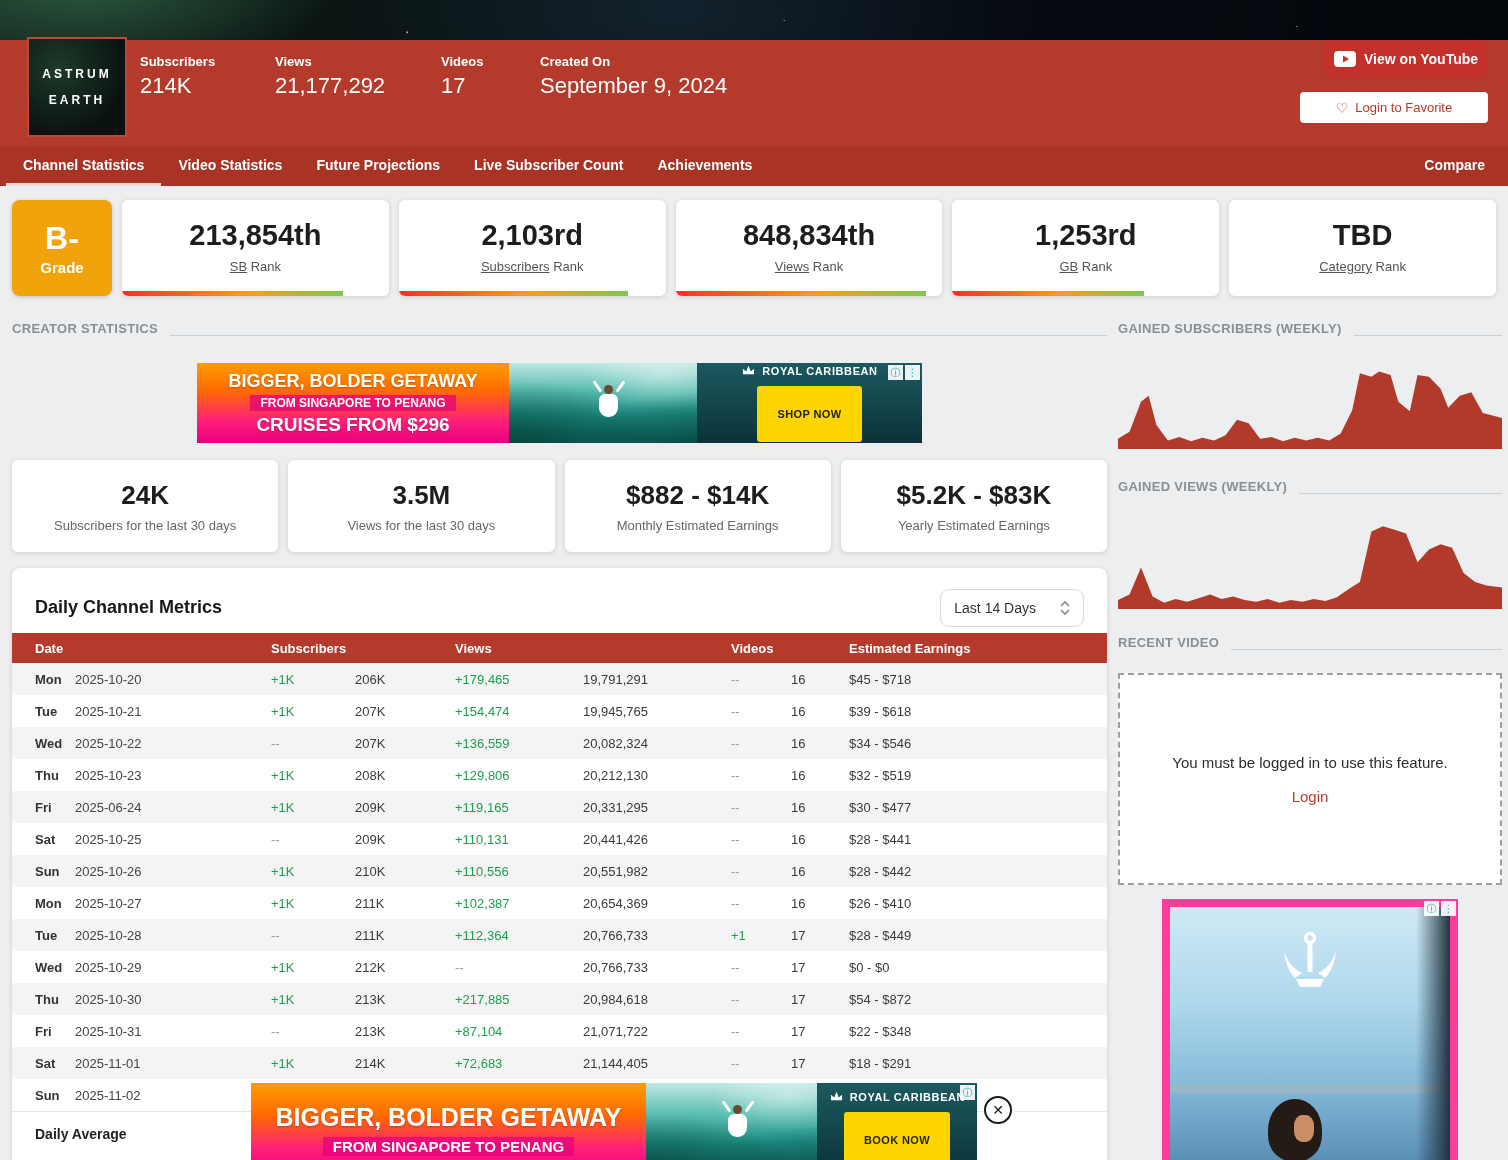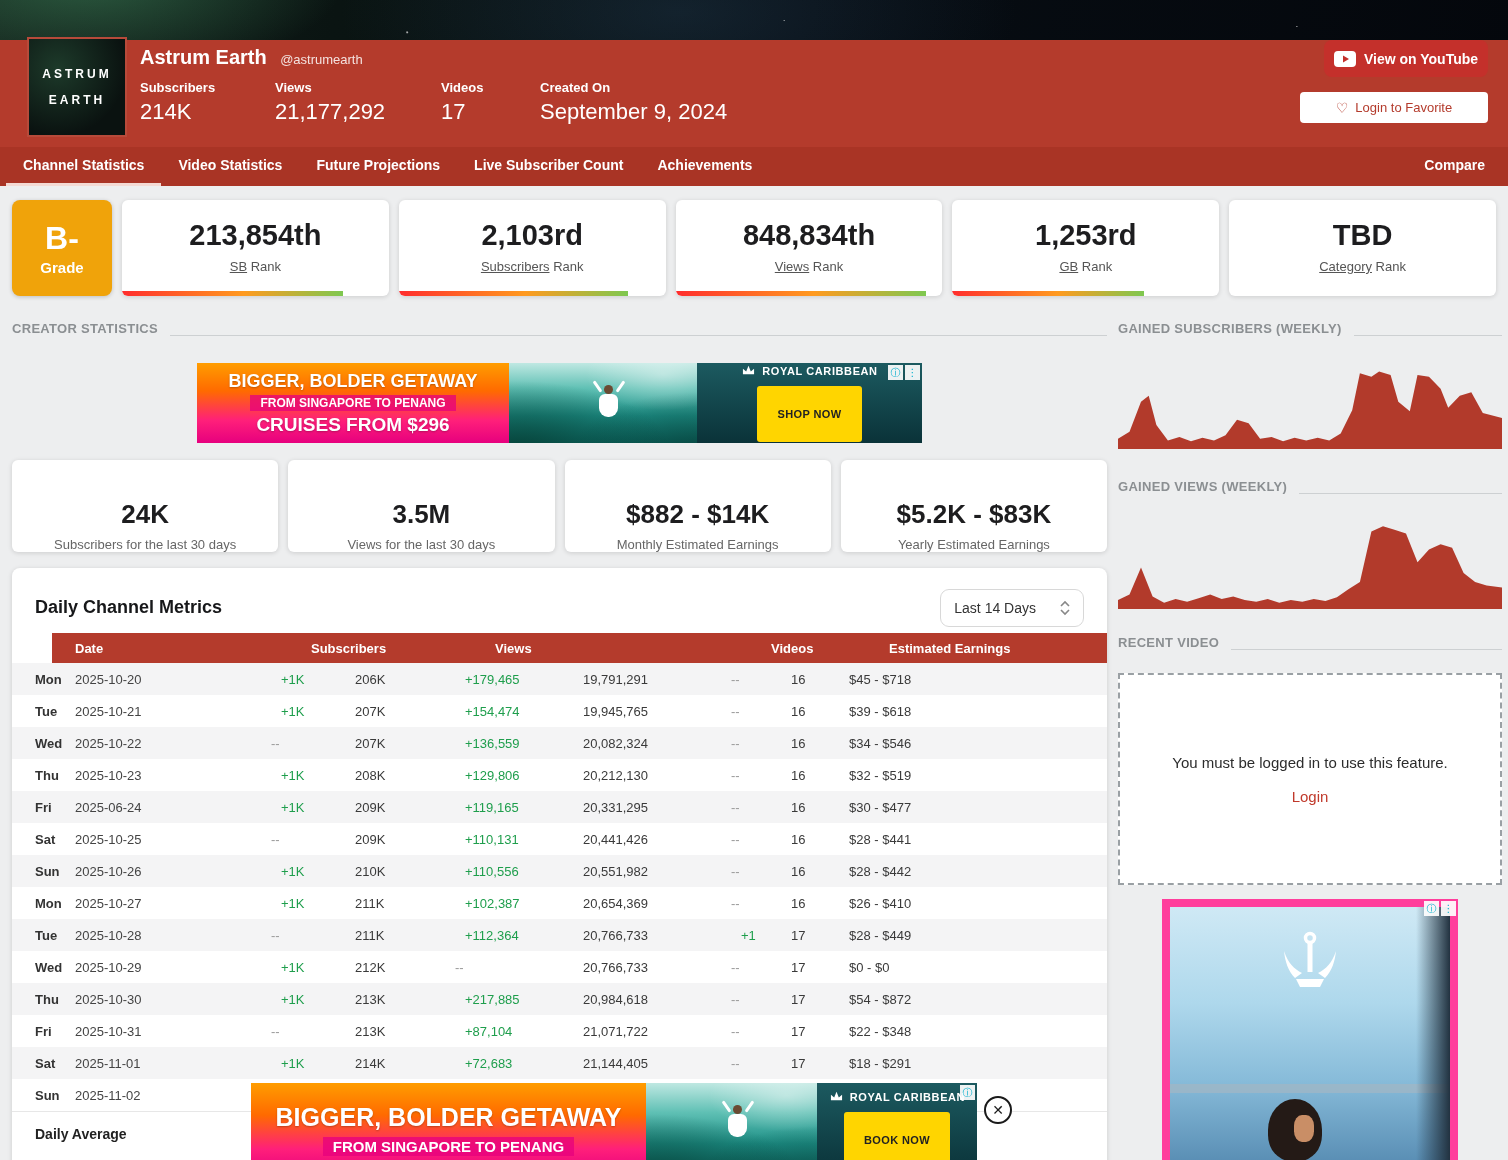--- a/index.html
+++ b/index.html
@@ -102,41 +102,41 @@
     display:flex; flex-direction:column; align-items:center; justify-content:center; gap:9px; }
   .ad-brand { display:flex; align-items:center; gap:6px; color:#fff; font-size:11px; font-weight:bold; letter-spacing:.6px; white-space:nowrap; }
   .ad-cta { background:#ffd500; color:#222; font-size:11px; font-weight:bold; padding:22px 20px; border-radius:3px; letter-spacing:.4px; cursor:pointer; }
   .ad-icons { position:absolute; top:2px; right:2px; display:flex; gap:2px; }
   .ad-icons i { width:15px; height:15px; background:rgba(255,255,255,.92); color:#00aecd; font-style:normal;
     font-size:10px; display:flex; align-items:center; justify-content:center; }
 
   
   .summary-row { display:flex; gap:10px; margin-top:17px; }
   .sum-card { flex:1; height:92px; background:#fff; border-radius:6px; box-shadow:0 1px 5px rgba(0,0,0,.14);
-    display:flex; flex-direction:column; align-items:center; justify-content:flex-end; gap:7px; }
+    display:flex; flex-direction:column; align-items:center; justify-content:center; gap:7px; }
   .sum-value { font-size:26px; font-weight:bold; color:#1d1d1f; }
   .sum-label { font-size:13px; color:#666; }
 
   
   .metrics-card { margin-top:16px; background:#fff; border-radius:8px 8px 0 0; box-shadow:0 1px 5px rgba(0,0,0,.14);
     overflow:hidden; padding-bottom:20px; }
   .metrics-head { height:65px; padding:14px 23px 0; display:flex; align-items:center; justify-content:space-between; }
   .metrics-title { font-size:18px; font-weight:bold; color:#17181a; }
   .range-select { border:1px solid #d8d8d8; border-radius:9px; height:38px; padding:0 13px; display:flex; align-items:center; gap:24px;
     font-size:14px; color:#333; cursor:pointer; background:#fff; }
   .trow { display:grid; grid-template-columns:40px 196px 84px 100px 128px 148px 60px 58px 1fr;
     padding:0 23px; align-items:center; }
-  .thead { height:30px; background:#b43b2c; color:#fff; font-size:13px; font-weight:bold;margin-left:40px; }
+  .thead { height:30px; background:#b43b2c; color:#fff; font-size:13px; font-weight:bold; }
   .h-date { grid-column:1/3; } .h-subs { grid-column:3/5; } .h-views { grid-column:5/7; }
   .h-videos { grid-column:7/9; } .h-earn { grid-column:9; }
   #tbody .trow { height:32px; font-size:13px; color:#3a3a3a; }
   #tbody .trow:nth-child(odd) { background:#f4f4f5; }
   .c.day { font-weight:600; color:#333; }
   .c.date { color:#444; }
-  .c.pos { color:#1e9e4c;margin-left:10px; }
+  .c.pos { color:#1e9e4c; }
   .c.dash { color:#9a9a9a; }
   .trow-footer { height:44px; display:flex; align-items:center; padding:0 23px; border-top:1px solid #e7e7e7;
     font-size:14px; font-weight:bold; color:#222; }
 
   
   .spark { display:block; width:384px; height:86px; margin-top:27px; }
   .spark2 { height:90px; margin-top:25px; }
   .sr-views { margin-top:29px; }
   .sr-recent { margin-top:25px; }
   .login-box { margin-top:23px; height:212px; background:#fff; border:2px dashed #9aa0a4;
@@ -168,24 +168,20 @@
 <body>
 
 <div class="hero">
   <div class="stars"></div>
   <div class="band"></div>
   <div class="avatar">
     <span>ASTRUM</span>
     <span>EARTH</span>
   </div>
   <div class="hero-info">
-    <div class="name-row">
-      <span class="ch-name">Astrum Earth</span>
-      <span class="ch-handle">@astrumearth</span>
-    </div>
     <div class="hstats" id="hstats">
         <div class="hstat">
     <div class="hstat-label">Subscribers</div>
     <div class="hstat-value">214K</div>
   </div>
         <div class="hstat">
     <div class="hstat-label">Views</div>
     <div class="hstat-value">21,177,292</div>
   </div>
         <div class="hstat">

